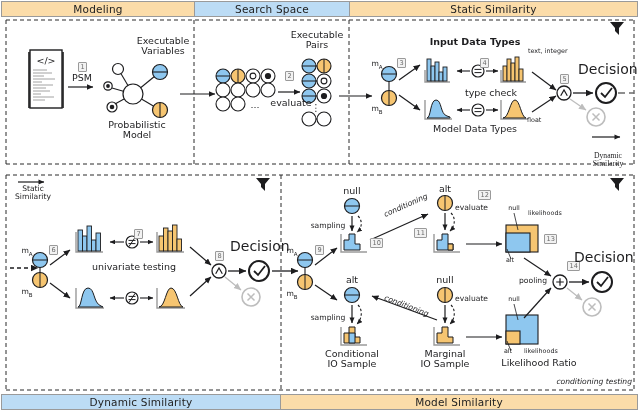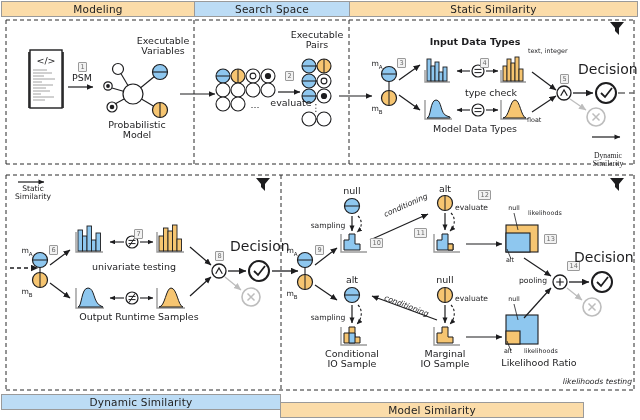--- a/index.html
+++ b/index.html
@@ -32,21 +32,21 @@
   <div class="bar blue" style="left:194px;top:1px;width:156px;">
     <span>Search Space</span>
   </div>
   <div class="bar orange" style="left:349px;top:1px;width:289px;">
     <span>Static Similarity</span>
   </div>
 
   <div class="bar blue" style="left:1px;top:394px;width:280px;">
     <span>Dynamic Similarity</span>
   </div>
-  <div class="bar orange" style="left:280px;top:394px;width:304px;margin-top:8px;">
+  <div class="bar orange" style="left:280px;top:394px;width:358px;">
     <span>Model Similarity</span>
   </div>
 
   <svg width="640" height="420">
     <defs>
       <marker id="ah" markerWidth="7" markerHeight="7" refX="5.4" refY="2.5" orient="auto">
         <path d="M0,0 L5.6,2.5 L0,5 z" fill="#1d1d1f"></path>
       </marker>
       <marker id="ahg" markerWidth="7" markerHeight="7" refX="5.4" refY="2.5" orient="auto">
         <path d="M0,0 L5.6,2.5 L0,5 z" fill="#bdbdbd"></path>
@@ -456,21 +456,20 @@
   <div class="step" style="left:560px;top:74px;">5</div>
   <div class="lbl big" style="left:578px;top:62px;width:58px;">Decision</div>
   <div class="lbl s" style="left:577px;top:152px;width:62px;font-family:Liberation Serif, serif;">Dynamic
 Similarity</div>
 
   <div class="lbl s" style="left:2px;top:185px;width:62px;">Static
 Similarity</div>
   <div class="lbl s" style="left:18px;top:247px;width:18px;"><span>m</span><sub style="font-size:5.6px">A</sub></div>
   <div class="lbl s" style="left:18px;top:288px;width:18px;"><span>m</span><sub style="font-size:5.6px">B</sub></div>
   <div class="step" style="left:49px;top:245px;">6</div>
-  <div class="lbl" style="left:55px;top:312px;width:168px;">Output Runtime Samples</div>
   <div class="step" style="left:134px;top:229px;">7</div>
   <div class="lbl" style="left:82px;top:262px;width:104px;">univariate testing</div>
   <div class="step" style="left:215px;top:251px;">8</div>
   <div class="lbl big" style="left:230px;top:239px;width:58px;">Decision</div>
 
   <div class="lbl s" style="left:283px;top:247px;width:18px;"><span>m</span><sub style="font-size:5.6px">A</sub></div>
   <div class="lbl s" style="left:283px;top:290px;width:18px;"><span>m</span><sub style="font-size:5.6px">B</sub></div>
   <div class="step" style="left:315px;top:245px;">9</div>
 
   <div class="lbl" style="left:334px;top:186px;width:36px;">null</div>
@@ -495,15 +494,15 @@
 IO Sample</div>
   <div class="lbl" style="left:414px;top:349px;width:62px;">Marginal
 IO Sample</div>
   <div class="lbl xs" style="left:502px;top:296px;width:24px;">null</div>
   <div class="lbl xs" style="left:498px;top:348px;width:20px;">alt</div>
   <div class="lbl xs" style="left:524px;top:348px;width:44px;text-align:left;">likelihoods</div>
   <div class="lbl" style="left:489px;top:358px;width:100px;">Likelihood Ratio</div>
   <div class="lbl s" style="left:512px;top:277px;width:42px;">pooling</div>
   <div class="step" style="left:567px;top:261px;">14</div>
   <div class="lbl big" style="left:574px;top:250px;width:58px;">Decision</div>
-  <div class="lbl it" style="left:538px;top:378px;width:94px;text-align:right;">likelihoods testing</div>
+  <div class="lbl it" style="left:538px;top:378px;width:94px;text-align:right;">conditioning testing</div>
 
 </div>
 
 </body></html>

